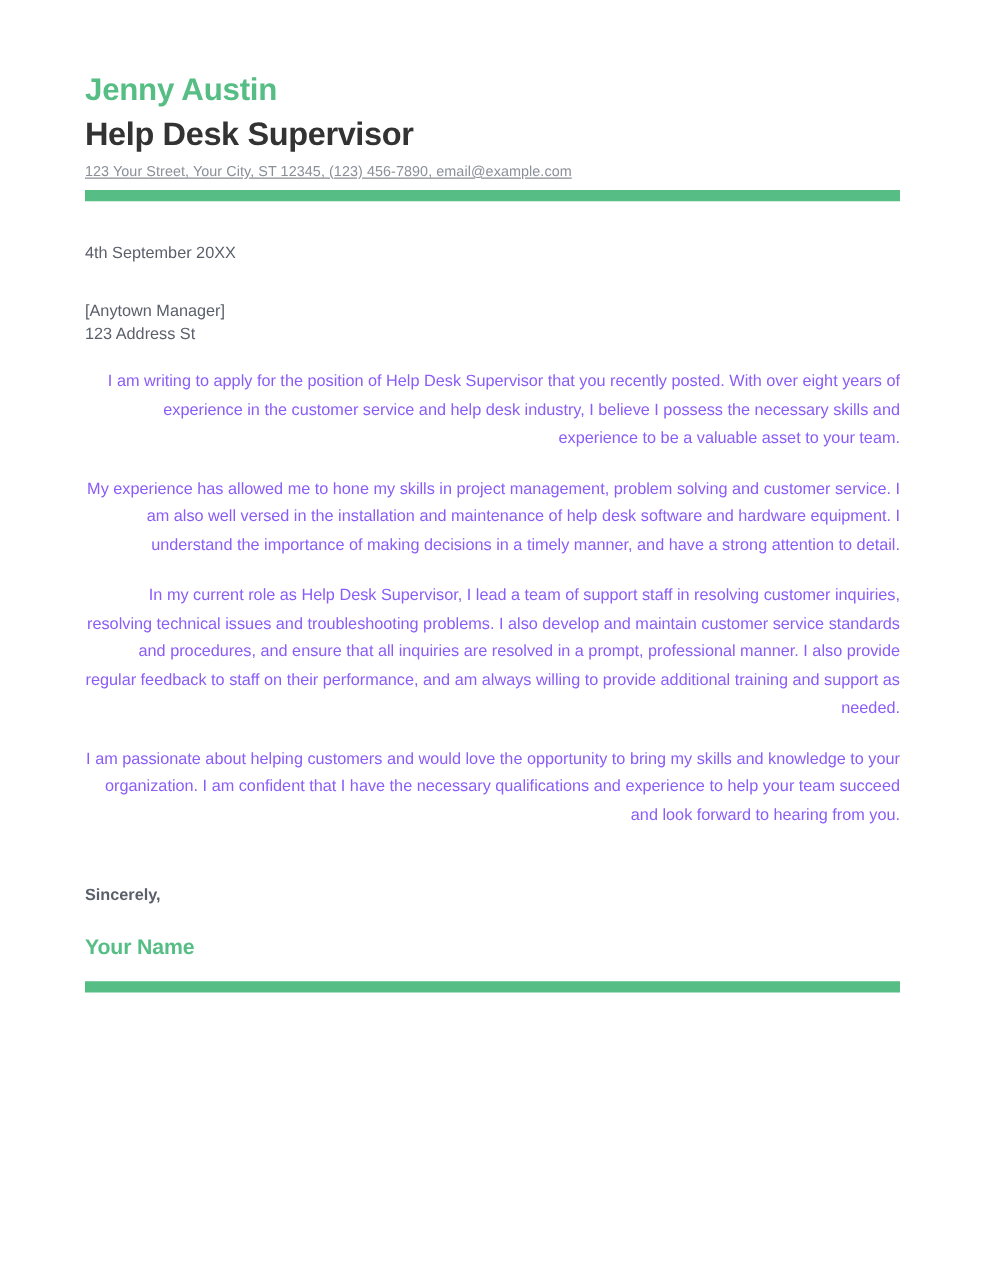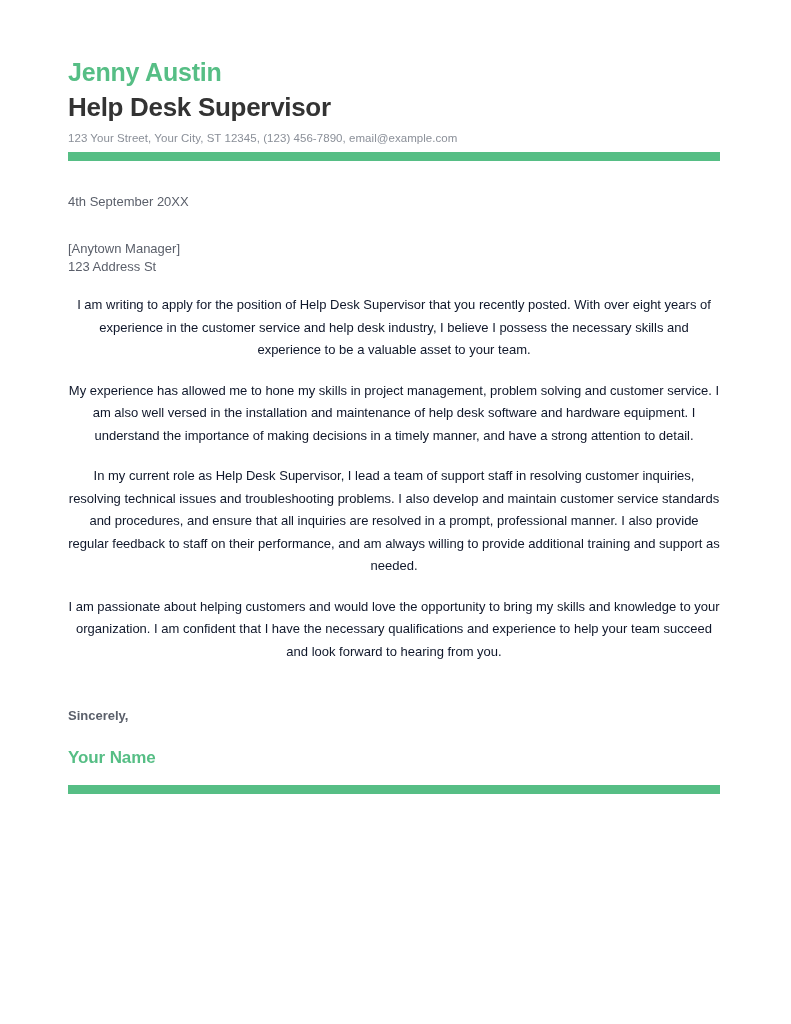--- a/index.html
+++ b/index.html
@@ -52,20 +52,21 @@
     line-height: 32px;
     margin: 4px 0 0 0;
   }
 
   .contact-line {
     font-size: 11.5px;
     color: #8a8f98;
     line-height: 16px;
     margin: 7px 0 0 0;
     letter-spacing: 0.05px;
+    text-decoration: underline;
   }
 
   .rule {
     height: 9px;
     background: #56be85;
     width: 652px;
   }
 
   .rule-top {
     margin-top: 6px;
@@ -96,24 +97,24 @@
 
   .salutation {
     font-size: 13px;
     color: #5a5f6a;
     line-height: 22px;
     margin: 13px 0 0 0;
   }
 
   .paragraph {
     font-size: 13px;
-    color: #0f172a;
+    color: #8b5cf6;
     line-height: 22.5px;
     margin: 18px 0 0 0;
-    text-align: center;
+    text-align: right;
   }
 
   .closing {
     font-size: 13px;
     color: #5a5f6a;
     line-height: 22px;
     margin: 42px 0 0 0;
     font-weight: bold;
   }
 

